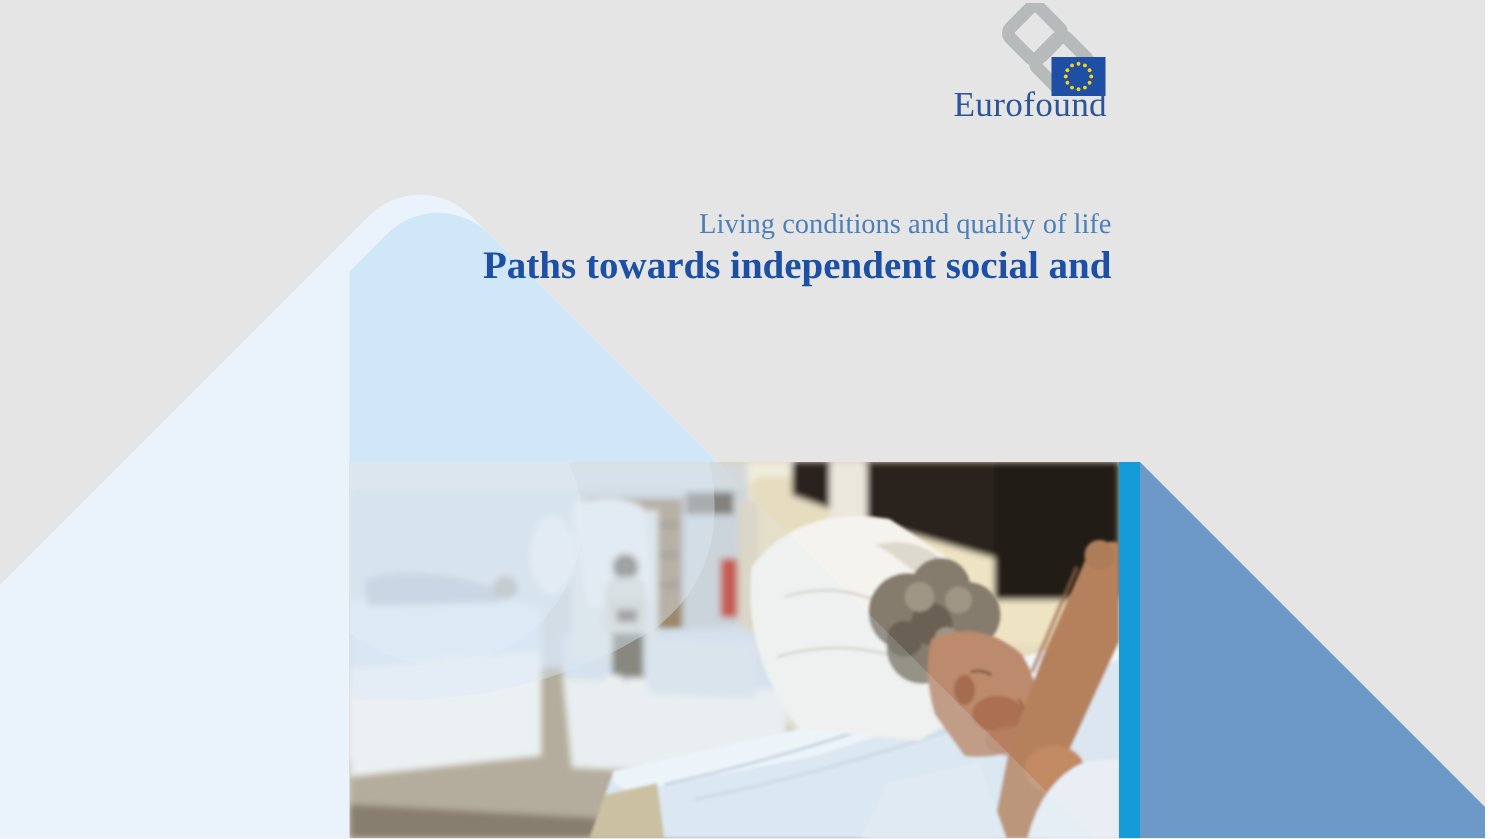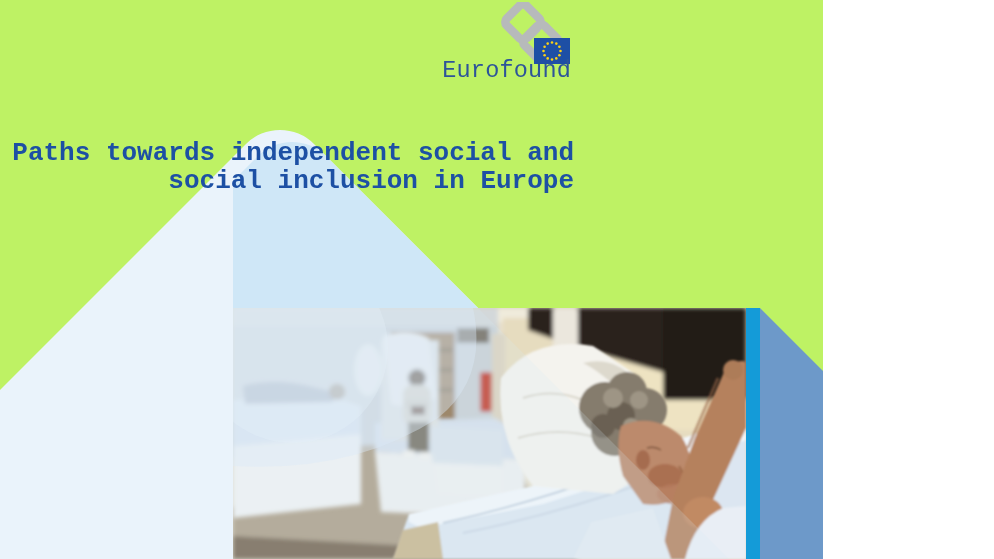--- a/index.html
+++ b/index.html
@@ -1,21 +1,21 @@
 <!DOCTYPE html>
 <html style="--series-blue: #4d80bb; --title-blue: #1d50a4; --wordmark-blue: #2d5499; --pale-triangle: #eaf3fb; --mountain-blue: #cfe7f7; --stripe-blue: #149bd8; --right-triangle: #6d99c9; --eu-flag-blue: #1e4fa5; --eu-star-yellow: #fbd116; --link-gray: #b7babb;"><head>
 <meta charset="utf-8">
 <style>
   html,body{margin:0;padding:0;background:#ffffff;}
   .canvas{
     position:relative;
-    width:823px;height:559px;
+    width:990px;height:559px;
     overflow:hidden;
-    background:#bef264;
-    font-family:Liberation Mono, monospace;
+    background:#e5e5e5;
+    font-family:Liberation Serif, serif;
   }
   .decor{position:absolute;left:0;top:0;width:994px;height:559px;display:block;}
   .photo{
     position:absolute;left:233px;top:308px;width:513px;height:251px;
     overflow:hidden;background:#d9d2c0;
   }
   .photo svg{display:block;width:513px;height:251px;}
   .stripe{
     position:absolute;left:746px;top:308px;width:14px;height:251px;
     background:var(--stripe-blue,#149bd8);
@@ -182,19 +182,19 @@
             <circle cx="50.5" cy="49" r="1.3"></circle>
           <circle cx="51.6" cy="44.8" r="1.3"></circle>
             <circle cx="54.7" cy="41.6" r="1.3"></circle>
         </g>
       </g>
     </svg>
     <div class="wordmark">Eurofound</div>
   </div>
 
   <div class="titles">
+    <div class="series">Living conditions and quality of life</div>
     <div class="report-title">
       <div>Paths towards independent social and</div>
-      <div>social inclusion in Europe</div>
     </div>
   </div>
 
 </div>
 
 </body></html>

